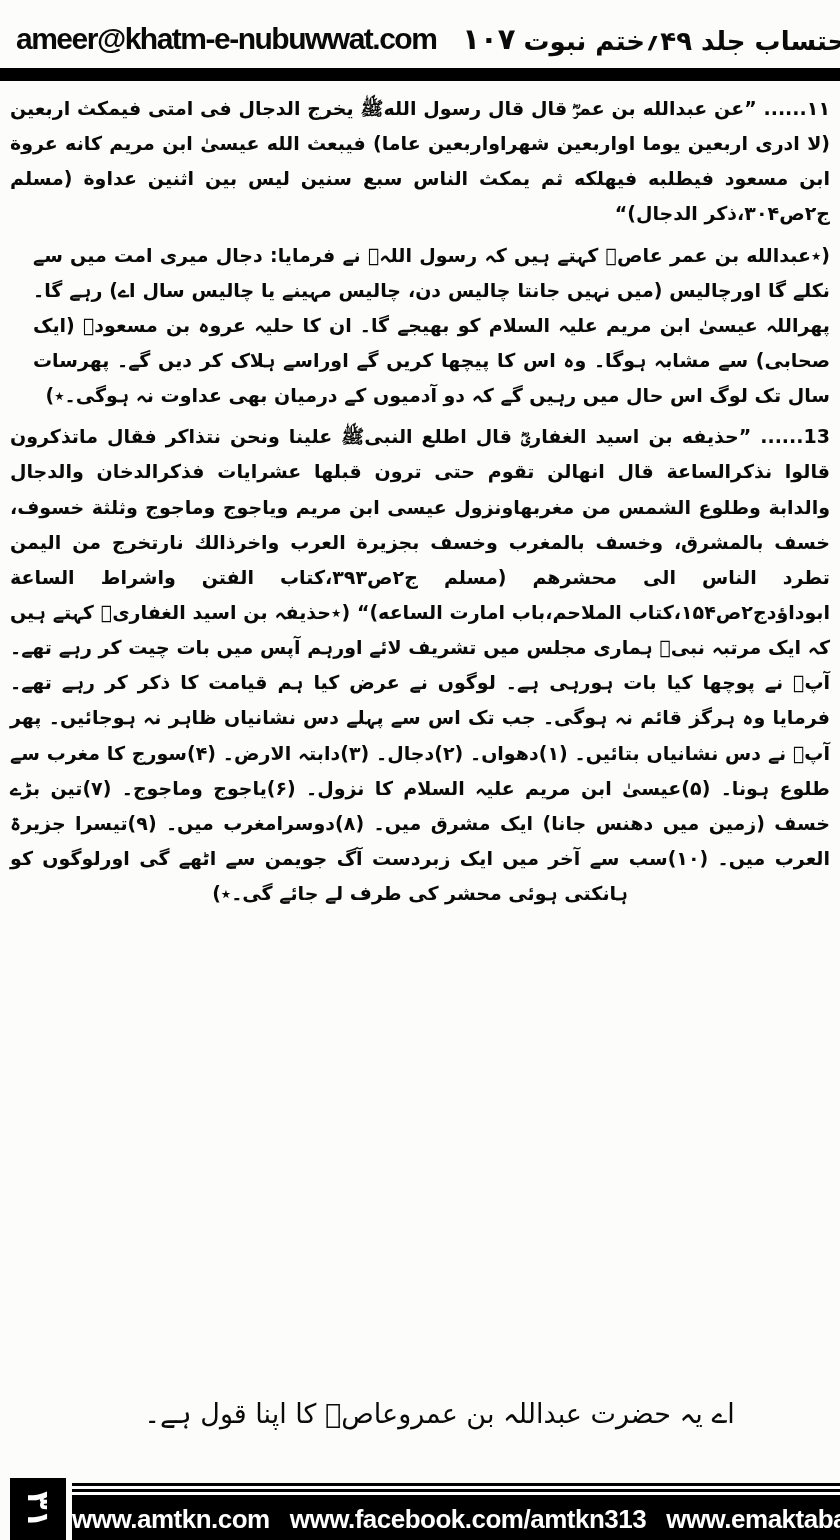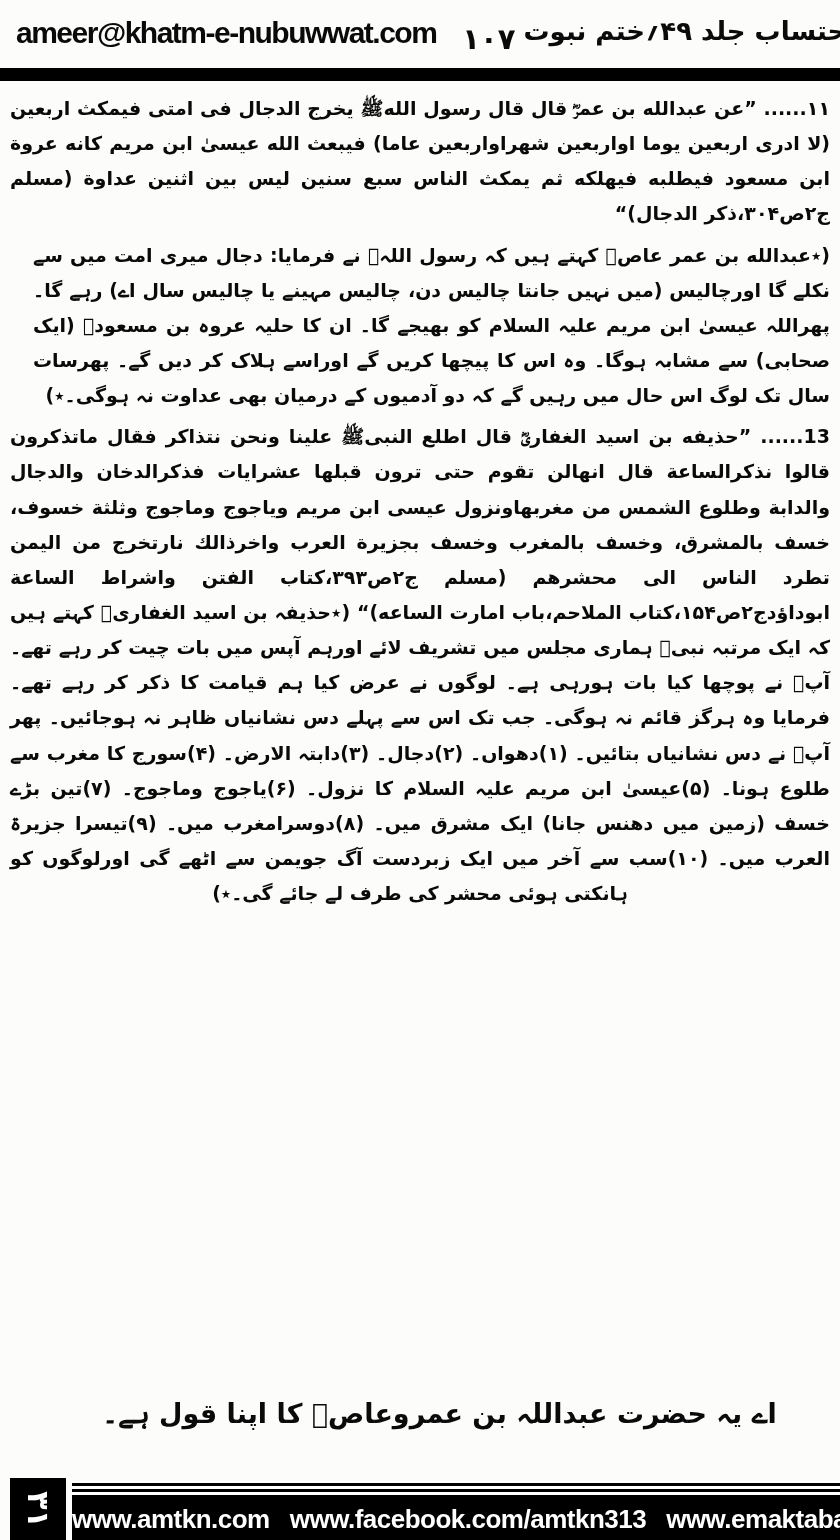--- a/index.html
+++ b/index.html
@@ -2,21 +2,21 @@
 <html lang="ur"><head>
 <meta charset="utf-8">
 <style>
   html,body{margin:0;padding:0;background:#e8e8e8;}
   .page{
     width:840px;height:1540px;margin:0 auto;background:#fcfcfa;color:#0a0a0a;
     position:relative;overflow:hidden;
     font-family:"DejaVu Sans","Liberation Sans",sans-serif;
   }
   
-  .header{display:flex;align-items:flex-start;padding:16px 28px 4px 16px;}
+  .header{display:flex;align-items:flex-end;padding:16px 28px 4px 16px;}
   .email{
     font-family:"Liberation Sans",sans-serif;font-weight:bold;
     font-size:30px;letter-spacing:-1.5px;white-space:nowrap;
   }
   .page-num{font-size:29px;font-weight:bold;margin-left:26px;direction:rtl;margin-top:6px;}
   .book-title{
     margin-left:auto;direction:rtl;font-weight:bold;font-size:26px;
     white-space:nowrap;padding-left:8px;
   }
   .header-rule{height:13px;background:#000;margin:8px 0 10px 0;}
@@ -27,21 +27,21 @@
     font-size:19px;line-height:1.85;
   }
   .num{letter-spacing:1px;}
   .ar{}
   .ur{}
   .ur-block{display:block;margin-left:23px;}
   .center-last{text-align-last:center;}
   
   .footnote{
     position:absolute;left:0;right:0;top:1398px;direction:rtl;
-    text-align:center;font-weight:bold;font-size:27px;padding-left:39px;
+    text-align:center;font-weight:normal;font-size:27px;padding-left:39px;
   }
   
   .footer{
     position:absolute;left:0;right:0;bottom:0;height:62px;
     display:flex;align-items:flex-end;
   }
   .footer-page-box{
     width:56px;height:62px;margin-left:10px;background:#000;color:#fff;
     display:flex;align-items:center;justify-content:center;flex:0 0 auto;
   }

